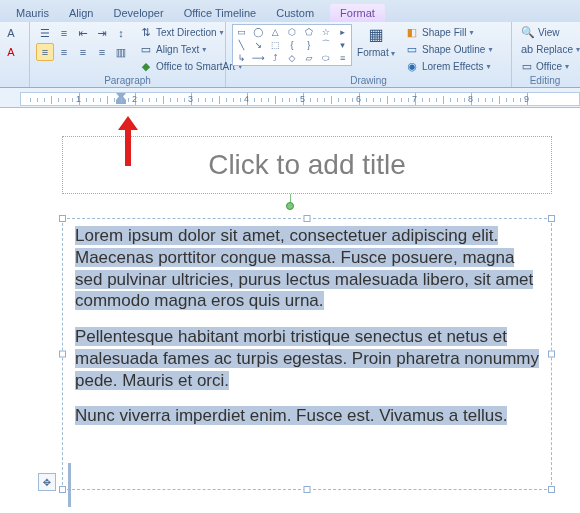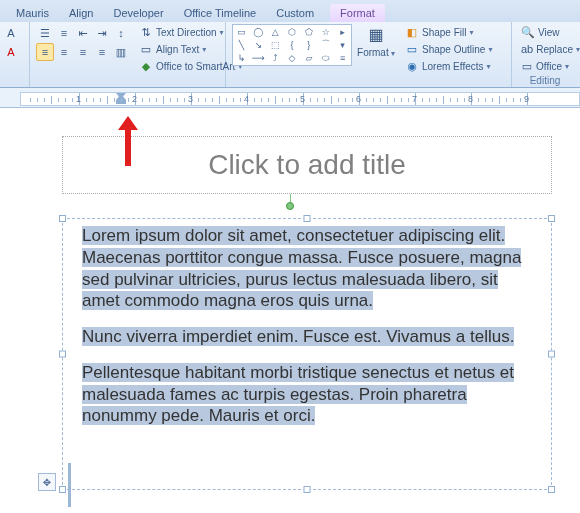--- a/index.html
+++ b/index.html
@@ -43,21 +43,21 @@
   .arrow .shaft { width:6px; height:36px; background:#e21f1f; margin-left:7px; }
   .arrow .head { width:0; height:0; border-left:10px solid transparent; border-right:10px solid transparent; border-bottom:14px solid #e21f1f; }
 
   .slide { position:absolute; left:0; top:0; width:580px; height:100%; background:#fff; }
 
   .titlebox { position:absolute; left:62px; top:28px; width:490px; height:58px; border:1px dotted #aaa; display:flex; align-items:center; justify-content:center; font-family: Calibri, sans-serif; font-size:28px; color:#808080; }
   .rot-handle { position:absolute; left:50%; top:94px; width:8px; height:8px; border-radius:50%; background:#7fc77f; border:1px solid #3f9a3f; transform:translateX(-50%); }
   .rot-line { position:absolute; left:50%; top:86px; width:1px; height:10px; background:#7fc77f; }
 
   .bodybox { position:absolute; left:62px; top:110px; width:490px; height:272px; border:1px dashed #9fb9d6; padding:6px 12px 6px 12px; font-family: Calibri, sans-serif; font-size:17px; color:#333; line-height:1.28; }
-  .bodybox p { margin-bottom:14px;margin-left:7px; }
+  .bodybox p { margin-bottom:14px; }
   .hl { background:#b8c9df; }
   .handle { position:absolute; width:7px; height:7px; background:#fff; border:1px solid #8faed1; }
   .h-tl{left:-4px;top:-4px;} .h-tr{right:-4px;top:-4px;} .h-bl{left:-4px;bottom:-4px;} .h-br{right:-4px;bottom:-4px;}
   .h-t{left:50%;top:-4px;transform:translateX(-50%);} .h-b{left:50%;bottom:-4px;transform:translateX(-50%);}
   .h-l{left:-4px;top:50%;transform:translateY(-50%);} .h-r{right:-4px;top:50%;transform:translateY(-50%);}
   .autofit { position:absolute; left:38px; bottom:22px; width:18px; height:18px; border:1px solid #9fb9d6; background:#f4f8fd; font-size:10px; display:flex; align-items:center; justify-content:center; color:#4a6a95; }
   .cursor-line { position:absolute; left:68px; top:355px; width:3px; height:44px; background:#9cb7d4; }
 </style>
 </head>
 <body>
@@ -111,20 +111,21 @@
         <div class="btn dd">
             <span class="ic">▭</span>
             <span>Align Text</span>
           </div>
         <div class="btn dd">
             <span class="ic" style="color:#3a8f3a;">◆</span>
             <span>Office to SmartArt</span>
           </div>
       </div>
     </div>
+    <div class="group-label">Paragraph</div>
   </div>
 
   <div class="group" style="width:286px;">
     <div class="grow">
       <div class="shapebox">
         <span>▭</span>
           <span>◯</span>
           <span>△</span>
           <span>⬡</span>
           <span>⬠</span>
@@ -157,20 +158,21 @@
         <div class="btn dd">
             <span class="ic" style="color:#2a6db0;">▭</span>
             <span>Shape Outline</span>
           </div>
         <div class="btn dd">
             <span class="ic" style="color:#2a6db0;">◉</span>
             <span>Lorem Effects</span>
           </div>
       </div>
     </div>
+    <div class="group-label">Drawing</div>
   </div>
 
   <div class="group" style="width:66px; border-right:none;">
     <div class="col">
       <div class="btn">
           <span class="ic">🔍</span>
           <span>View</span>
         </div>
       <div class="btn dd">
           <span class="ic">ab</span>
@@ -280,22 +282,22 @@
   <div class="slide">
 
     <div class="titlebox">
       <span>Click to add title</span>
     </div>
     <div class="rot-line"></div>
     <div class="rot-handle"></div>
 
     <div class="bodybox">
       <p><span class="hl">Lorem ipsum dolor sit amet, consectetuer adipiscing elit. Maecenas porttitor congue massa. Fusce posuere, magna sed pulvinar ultricies, purus lectus malesuada libero, sit amet commodo magna eros quis urna.</span></p>
+      <p><span class="hl">Pellentesque habitant morbi tristique senectus et netus et malesuada fames ac turpis egestas. Proin pharetra nonummy pede. Mauris et orci.</span></p>
       <p><span class="hl">Nunc viverra imperdiet enim. Fusce est. Vivamus a tellus.</span></p>
-      <p><span class="hl">Pellentesque habitant morbi tristique senectus et netus et malesuada fames ac turpis egestas. Proin pharetra nonummy pede. Mauris et orci.</span></p>
       <div class="handle h-tl"></div>
       <div class="handle h-tr"></div>
       <div class="handle h-bl"></div>
       <div class="handle h-br"></div>
       <div class="handle h-t"></div>
       <div class="handle h-b"></div>
       <div class="handle h-l"></div>
       <div class="handle h-r"></div>
     </div>
 

